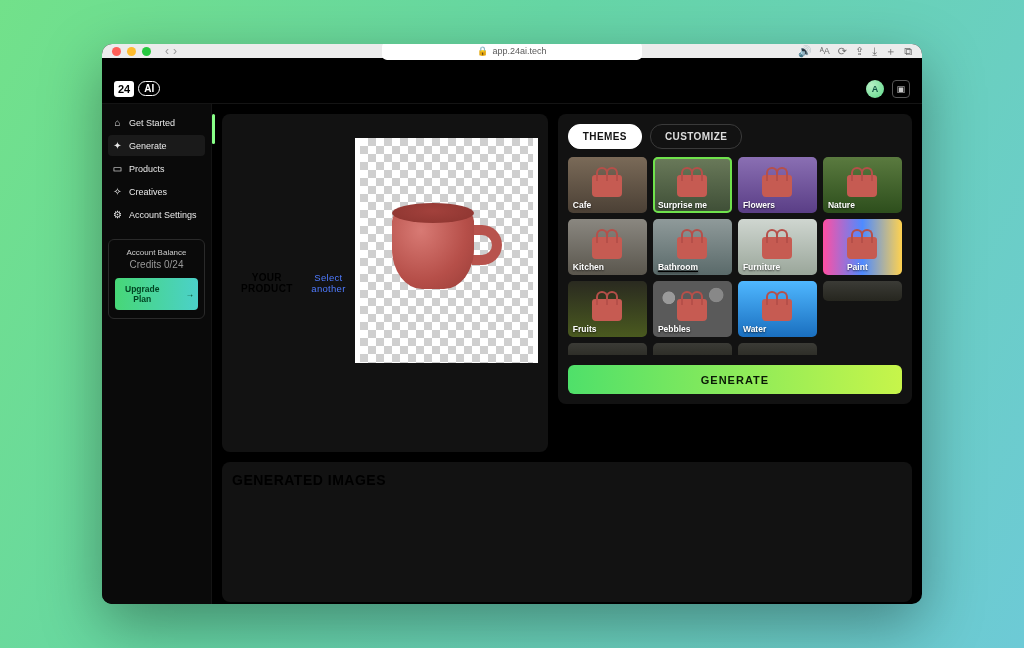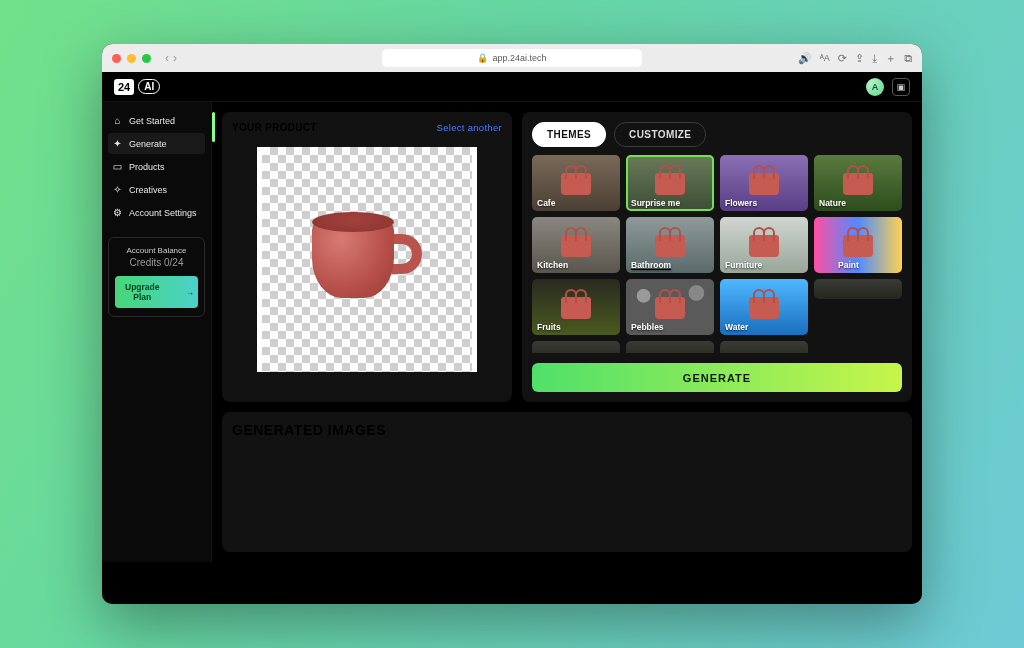--- a/index.html
+++ b/index.html
@@ -27,21 +27,21 @@
   .dot.r { background:#ff5f57; } .dot.y { background:#febc2e; } .dot.g { background:#28c840; }
   .chrome .nav-arrows { display:flex; gap:4px; margin-left:8px; color:#9a9a9a; font-size:12px; }
   .chrome .url-area {
     position:absolute; left:50%; transform:translateX(-50%);
     background:#fff; width:260px; height:18px; border-radius:5px;
     display:flex; align-items:center; justify-content:center;
     font-size:9px; color:#5a5a5a;
   }
   .chrome .shield { position:absolute; left:300px; color:#7a7a7a; font-size:11px; }
   .chrome .right-icons { position:absolute; right:10px; display:flex; gap:8px; align-items:center; color:#6a6a6a; font-size:11px; }
-  .app-shell { display:flex; flex-direction:column; width:100%; }
+  .app-shell { display:flex; flex-direction:column; width:100%;margin-top:16px; }
   .app-header {
     height: 30px; display:flex; align-items:center; justify-content:space-between;
     padding: 0 12px; border-bottom:1px solid #141414;
   }
   .logo { display:flex; align-items:center; gap:4px; }
   .logo-box { background:#fff; color:#000; font-weight:800; font-size:11px; padding:2px 4px; border-radius:3px; }
   .logo-ai { border:1.5px solid #fff; color:#fff; font-weight:700; font-size:10px; padding:1px 5px; border-radius:10px; }
   .header-right { display:flex; gap:8px; align-items:center; }
   .avatar { width:18px; height:18px; border-radius:50%; background: radial-gradient(circle at 30% 30%, #b6f0c5, #5fd98a); display:flex; align-items:center; justify-content:center; font-size:9px; color:#154; font-weight:700; }
   .hdr-btn { width:18px; height:18px; border:1px solid #555; border-radius:4px; display:flex; align-items:center; justify-content:center; font-size:9px; color:#ccc; }
@@ -70,21 +70,21 @@
 
   .main {
     flex:1; padding:10px 10px 10px 10px; display:flex; flex-direction:column; gap:10px; overflow:hidden;
     position:relative;
   }
   .main::before {
     content:""; position:absolute; left:0; top:10px; width:3px; height:30px; background:#8f8; border-radius:2px;
   }
   .row { display:flex; gap:10px; }
   .card { background:#121212; border-radius:8px; padding:10px; }
-  .product-card { flex: 0 0 290px; height: 290px; display:flex; flex-direction:column;text-align:center; }
+  .product-card { flex: 0 0 290px; height: 338px; display:flex; flex-direction:row;text-align:center; }
   .product-head { display:flex; justify-content:space-between; align-items:center; font-size:10px; font-weight:700; letter-spacing:.3px; }
   .select-another { color:#4f7bff; font-weight:500; font-size:9.5px; cursor:pointer; }
   .product-stage {
     margin:14px auto 0; width:220px; height:225px;
     background:
       repeating-conic-gradient(#cfcfcf 0% 25%, #ffffff 0% 50%) 0 0/16px 16px;
     border-left:5px solid #fff; border-right:5px solid #fff;
     display:flex; align-items:center; justify-content:center;
   }
   .mug {

